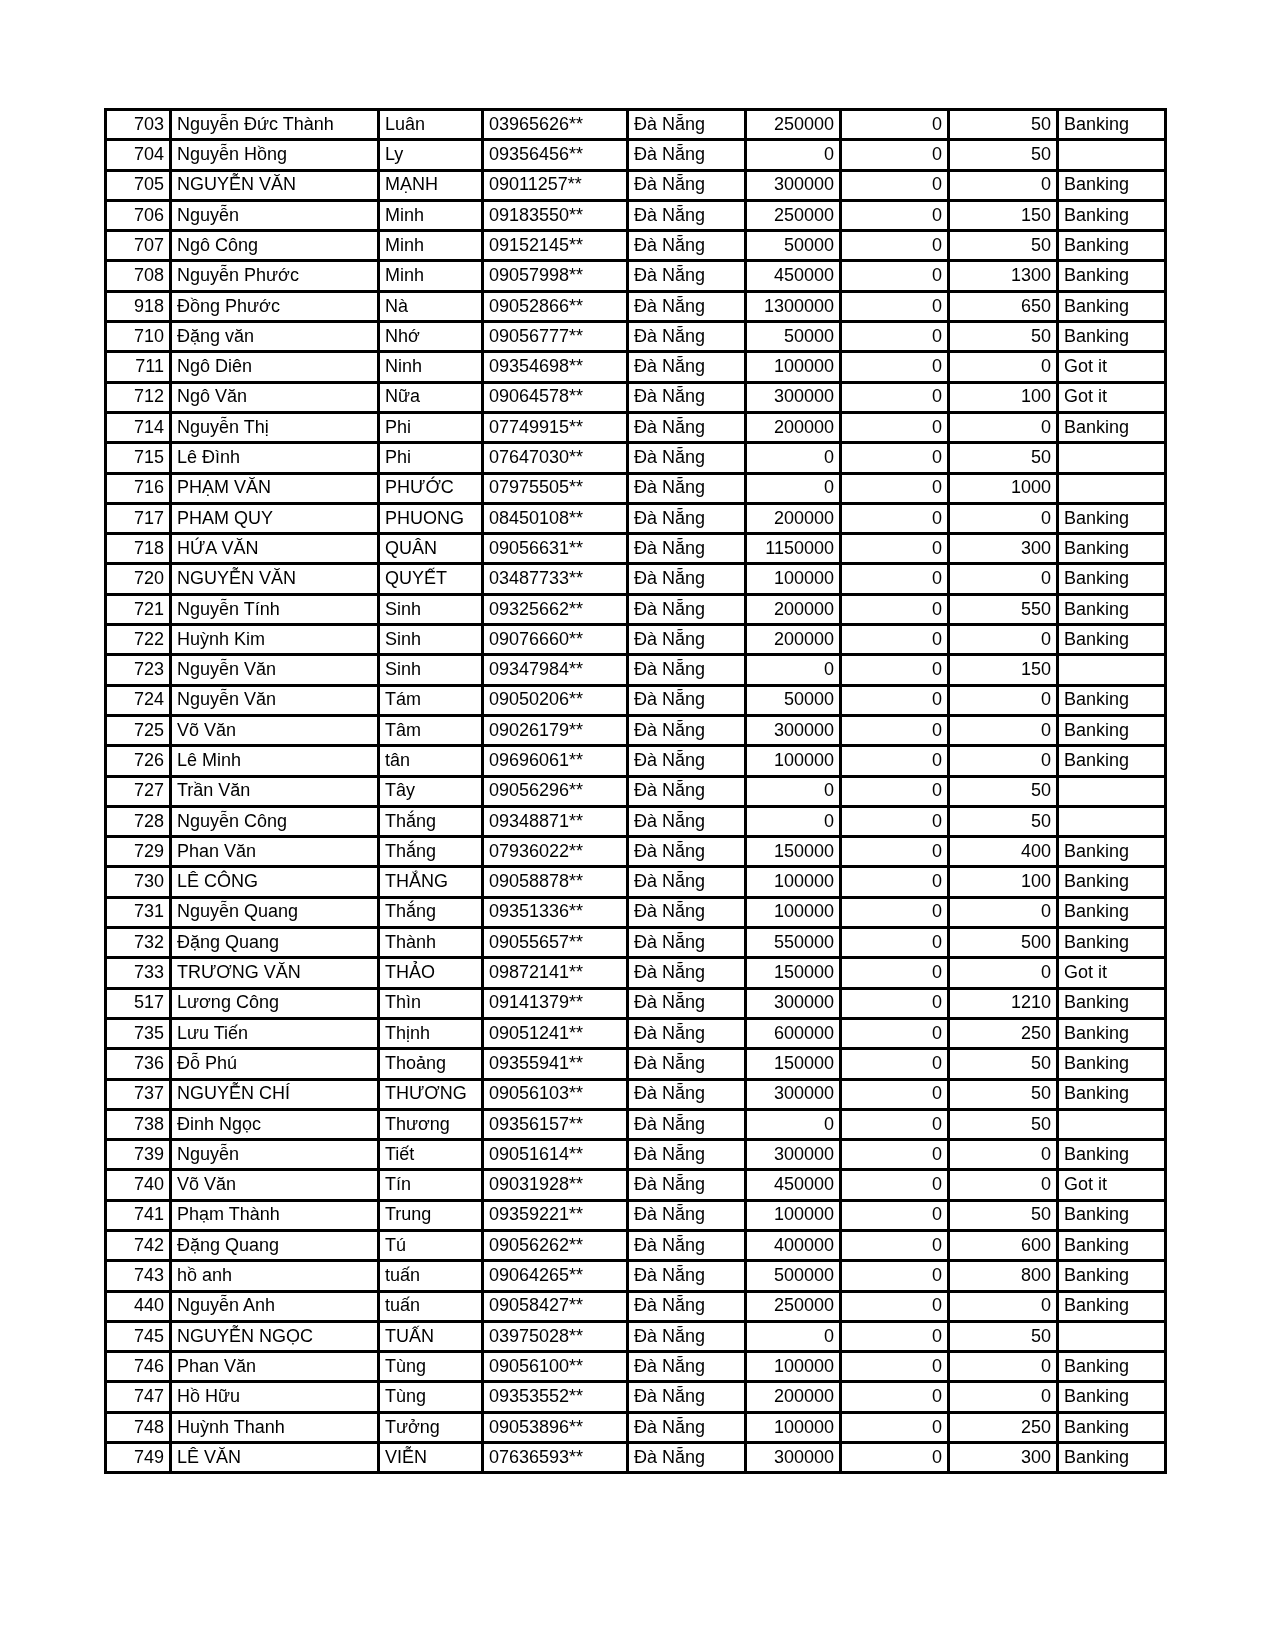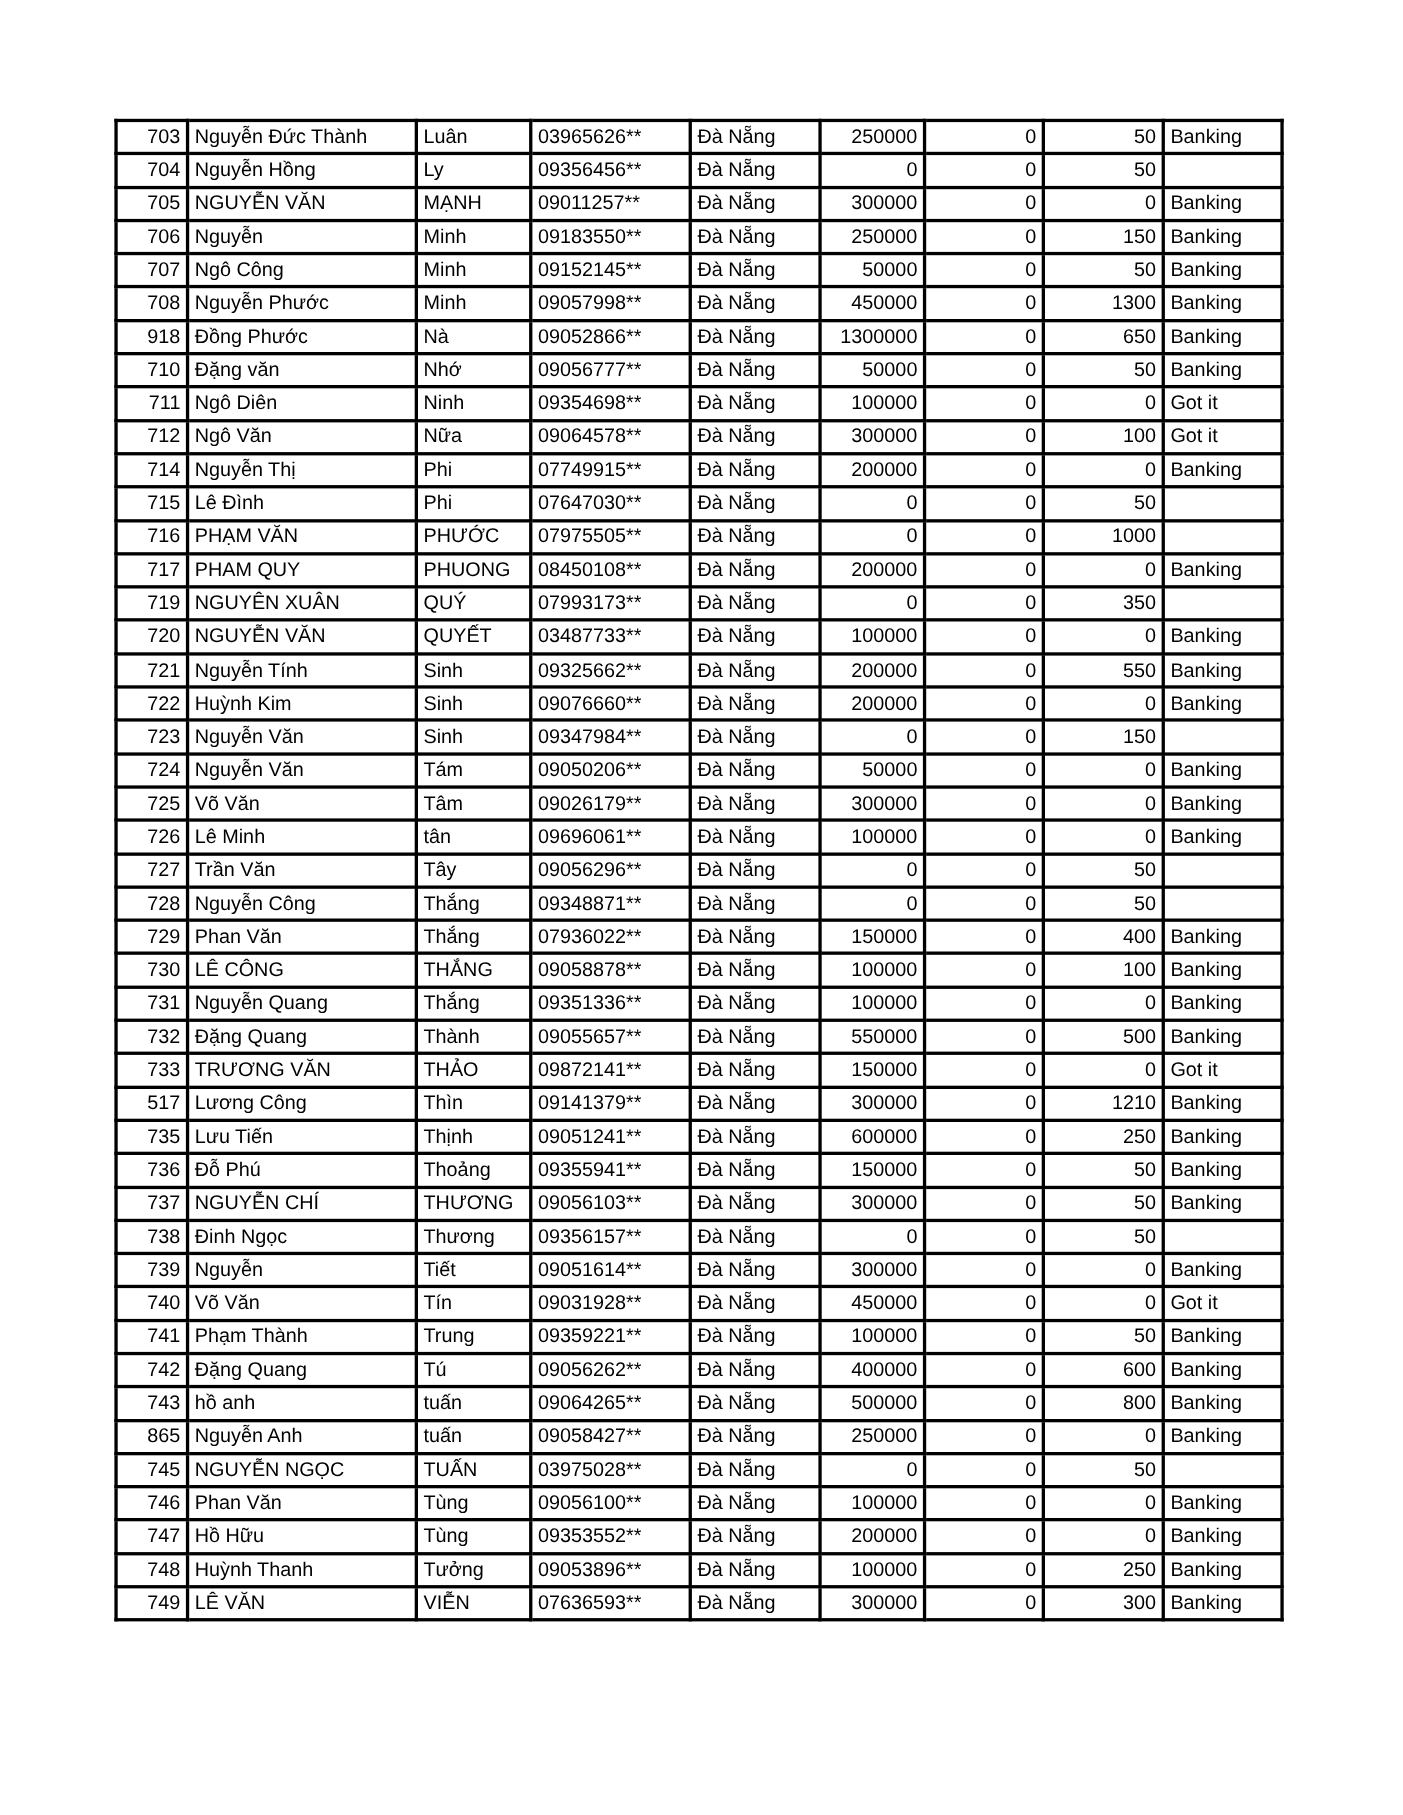--- a/index.html
+++ b/index.html
@@ -201,29 +201,29 @@
           <td class="align-left">PHAM QUY</td>
           <td class="align-left">PHUONG</td>
           <td class="align-left">08450108**</td>
           <td class="align-left">Đà Nẵng</td>
           <td class="align-right">200000</td>
           <td class="align-right">0</td>
           <td class="align-right">0</td>
           <td class="align-left">Banking</td>
         </tr>
         <tr>
-          <td class="align-right">719</td>
-          <td class="align-left">NGUYÊN XUÂN</td>
-          <td class="align-left">QUÝ</td>
-          <td class="align-left">07993173**</td>
-          <td class="align-left">Đà Nẵng</td>
-          <td class="align-right">0</td>
-          <td class="align-right">0</td>
-          <td class="align-right">350</td>
-          <td class="align-left"></td>
+          <td class="align-right">718</td>
+          <td class="align-left">HỨA VĂN</td>
+          <td class="align-left">QUÂN</td>
+          <td class="align-left">09056631**</td>
+          <td class="align-left">Đà Nẵng</td>
+          <td class="align-right">1150000</td>
+          <td class="align-right">0</td>
+          <td class="align-right">300</td>
+          <td class="align-left">Banking</td>
         </tr>
         <tr>
           <td class="align-right">720</td>
           <td class="align-left">NGUYỄN VĂN</td>
           <td class="align-left">QUYẾT</td>
           <td class="align-left">03487733**</td>
           <td class="align-left">Đà Nẵng</td>
           <td class="align-right">100000</td>
           <td class="align-right">0</td>
           <td class="align-right">0</td>
@@ -476,21 +476,21 @@
           <td class="align-left">hồ anh</td>
           <td class="align-left">tuấn</td>
           <td class="align-left">09064265**</td>
           <td class="align-left">Đà Nẵng</td>
           <td class="align-right">500000</td>
           <td class="align-right">0</td>
           <td class="align-right">800</td>
           <td class="align-left">Banking</td>
         </tr>
         <tr>
-          <td class="align-right">865</td>
+          <td class="align-right">440</td>
           <td class="align-left">Nguyễn Anh</td>
           <td class="align-left">tuấn</td>
           <td class="align-left">09058427**</td>
           <td class="align-left">Đà Nẵng</td>
           <td class="align-right">250000</td>
           <td class="align-right">0</td>
           <td class="align-right">0</td>
           <td class="align-left">Banking</td>
         </tr>
         <tr>

